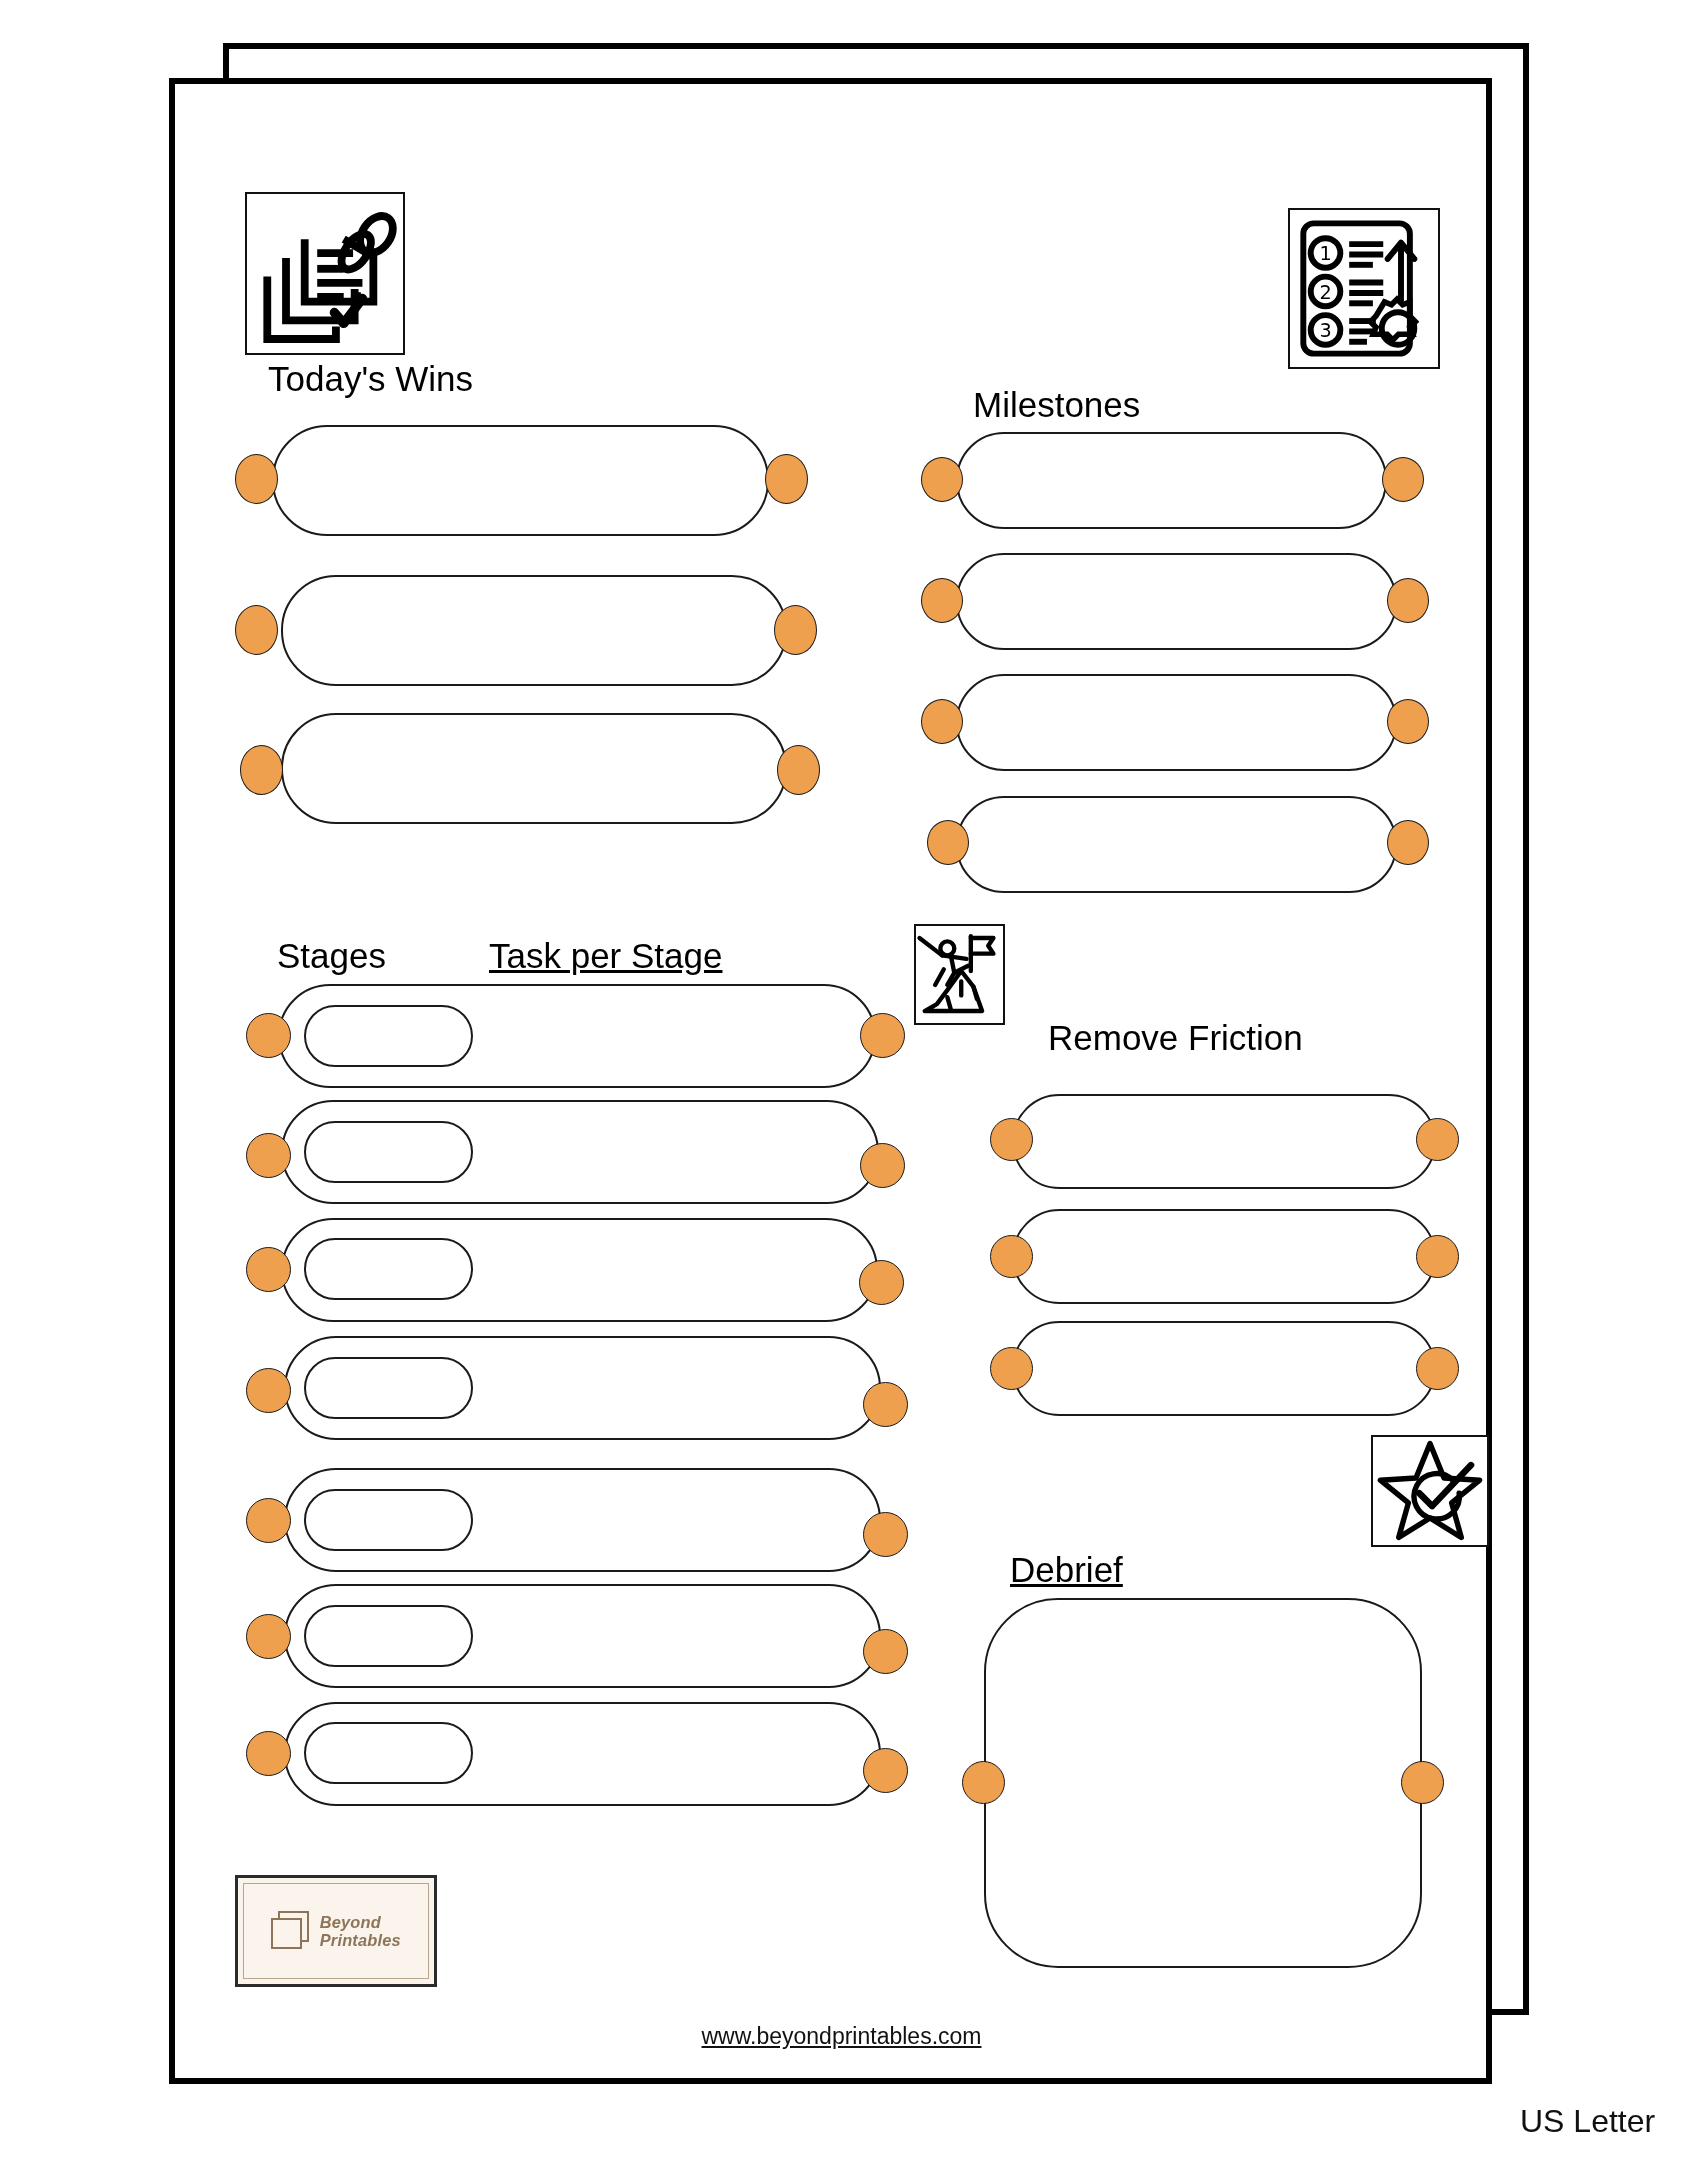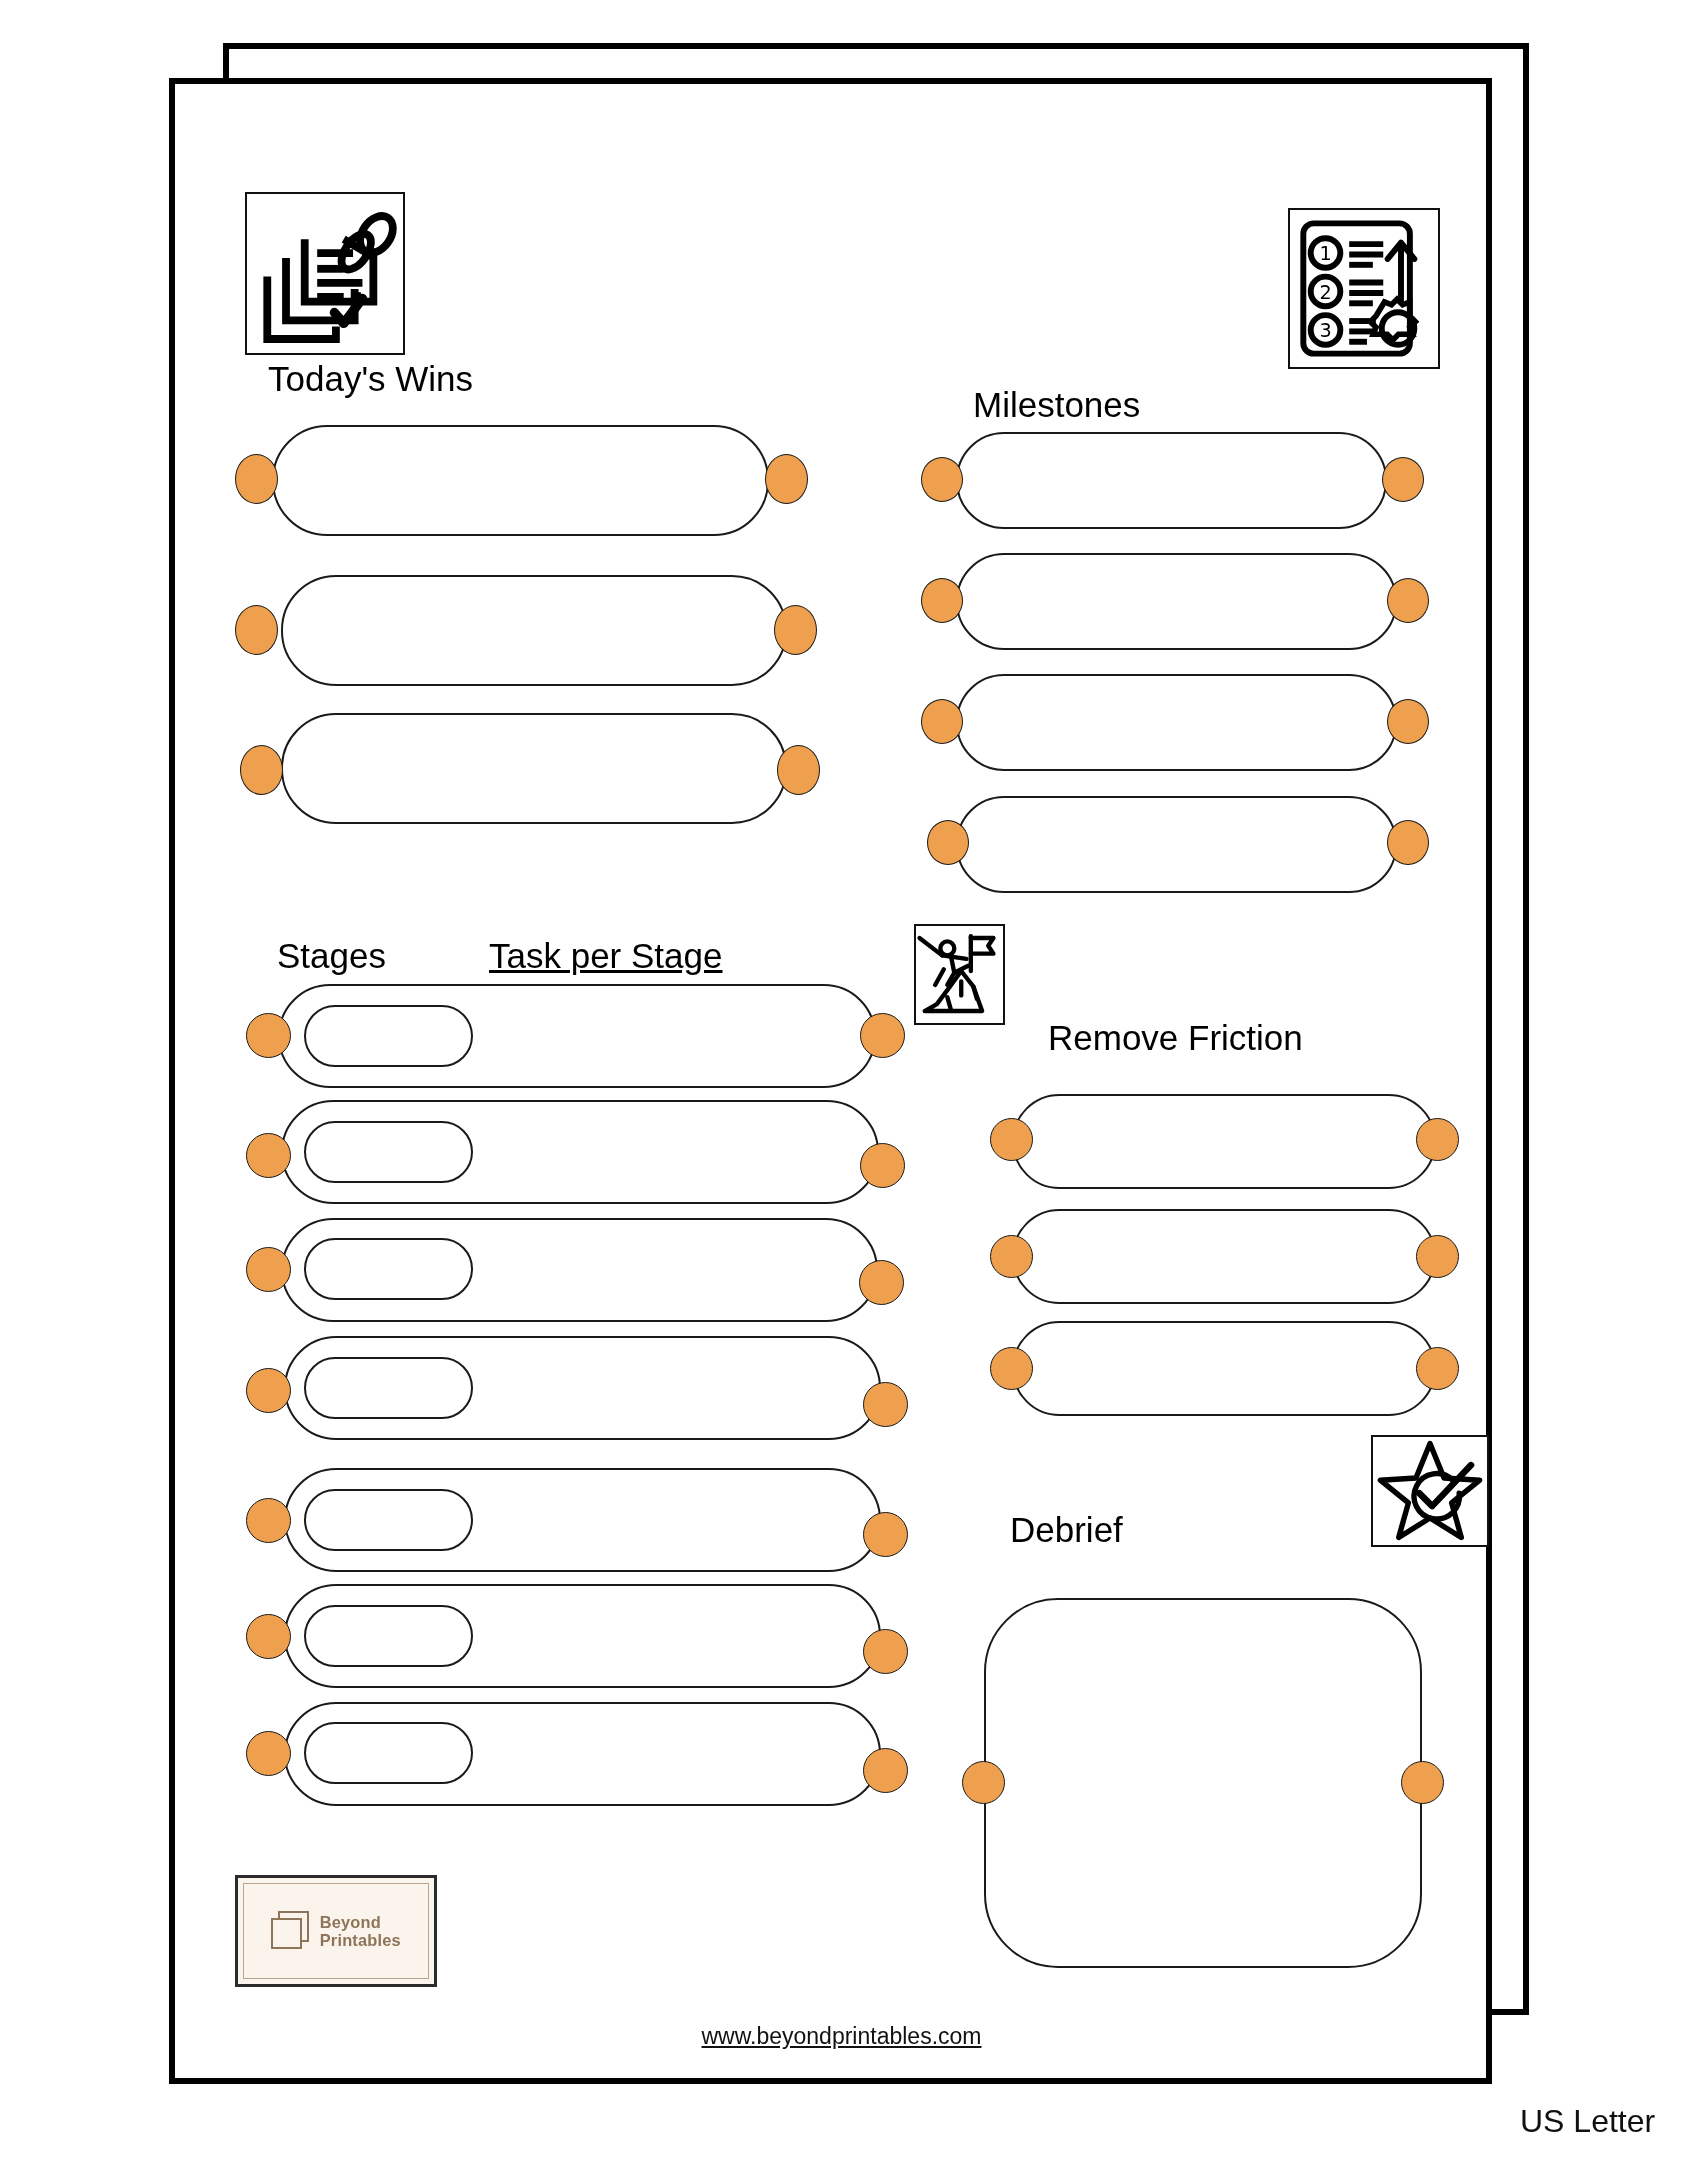--- a/index.html
+++ b/index.html
@@ -93,20 +93,21 @@
   }
   .logo-sq { position: relative; width: 40px; height: 40px; flex: none; }
   .logo-sq span {
     position: absolute; border: 2.6px solid #8e7559; background: #faf4ec;
   }
   .logo-sq span.b { left: 7px; top: 0; width: 31px; height: 31px; }
   .logo-sq span.f { left: 0; top: 7px; width: 31px; height: 31px; }
   .logo-text {
     font-size: 16.4px; line-height: 1.12; color: #8e7559; font-weight: bold;
     letter-spacing: 0.2px;
+    font-style: italic;
   }
 
   
   .footer-url {
     position: absolute;
     left: 0; right: 0;
     top: 2023px;
     text-align: center;
     font-size: 23px;
     color: #111;
@@ -292,21 +293,21 @@
     <div class="dot" style="left:990px; top:1347px; width:43px; height:43px;"></div>
     <div class="dot" style="left:1416px; top:1347px; width:43px; height:43px;"></div>
 
     <div class="icon-frame" style="left:1371px; top:1435px; width:118px; height:112px;">
       <svg viewBox="0 0 100 100">
         <path d="M50 6 L63 38 L96 40 L70 61 L79 93 L50 75 L21 93 L30 61 L4 40 L37 38 Z" fill="none" stroke="#000" stroke-width="5" stroke-linejoin="round"></path>
         <path d="M71 40 a21 21 0 1 0 6 12" fill="none" stroke="#000" stroke-width="5" stroke-linecap="round"></path>
         <polyline points="40,52 52,64 88,26" fill="none" stroke="#000" stroke-width="6" stroke-linecap="round" stroke-linejoin="round"></polyline>
       </svg>
     </div>
-    <div class="lbl" style="left:1010px; top:1512px;">Debrief</div>
+    <div class="lbl" style="left:1010px; top:1552px;text-decoration:underline;">Debrief</div>
 
     <div class="pill" style="left:984px; top:1598px; width:438px; height:370px; border-radius:74px;"></div>
     <div class="dot" style="left:962px; top:1761px; width:43px; height:43px;"></div>
     <div class="dot" style="left:1401px; top:1761px; width:43px; height:43px;"></div>
 
     <div class="logo-box">
       <div class="logo-inner">
         <div class="logo-sq">
           <span class="b"></span>
             <span class="f"></span>

